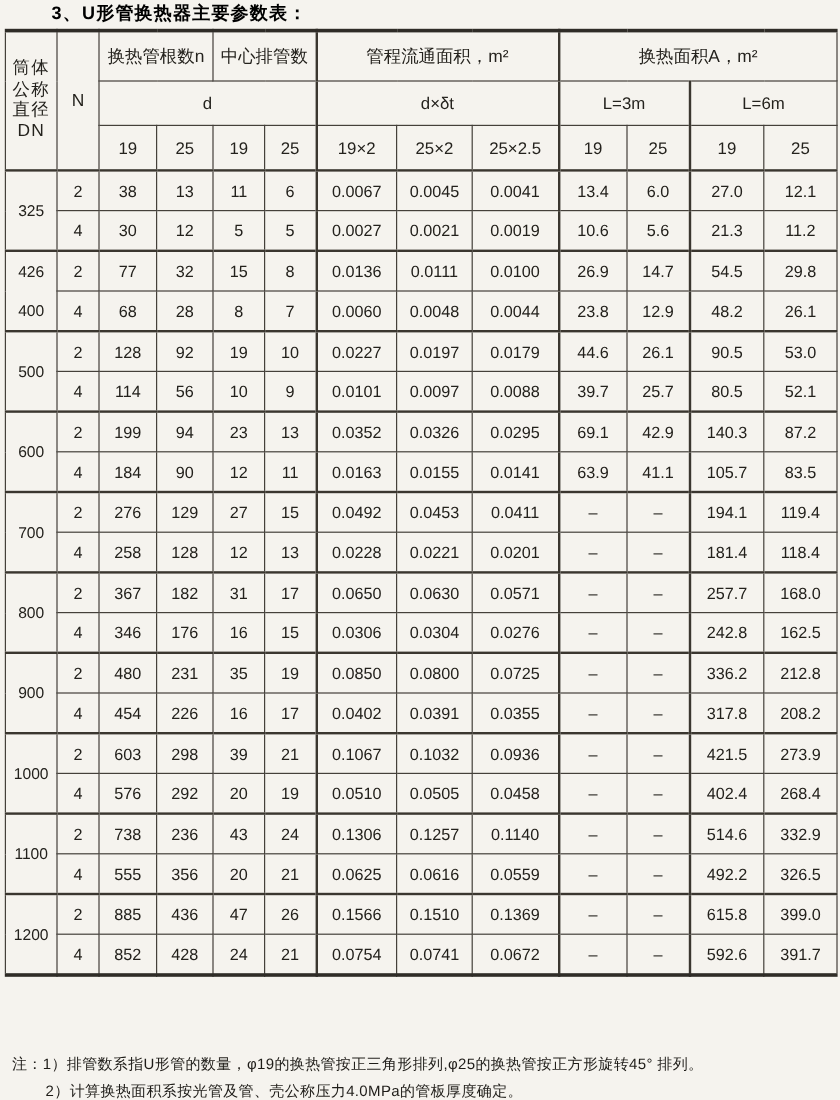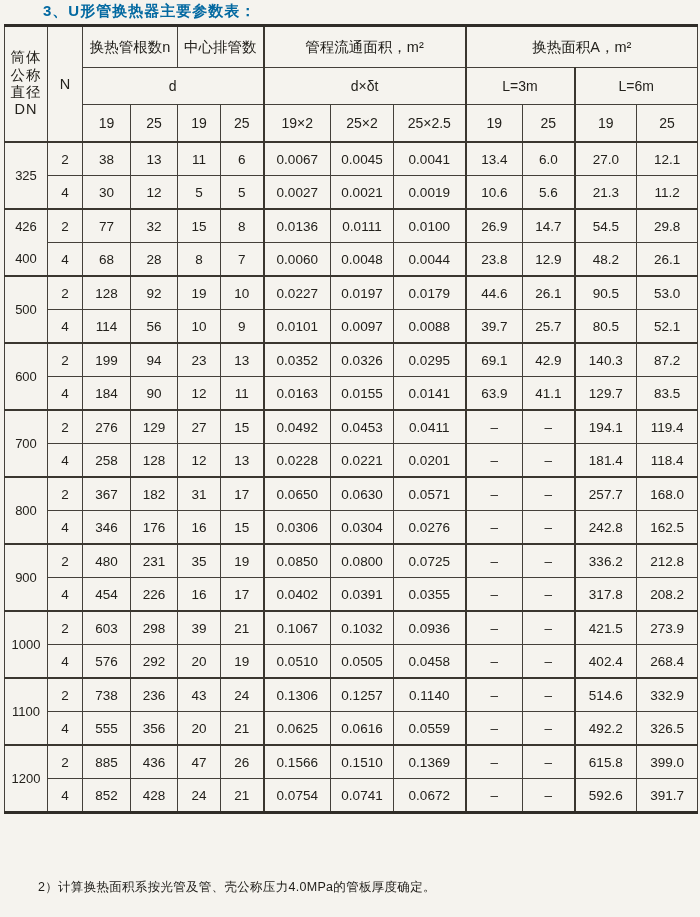--- a/index.html
+++ b/index.html
@@ -15,21 +15,21 @@
     color: #222019;
     overflow: hidden;
   }
   .page-title {
     position: absolute;
     top: 2px;
     left: 43px;
     font-size: 15px;
     font-weight: bold;
     letter-spacing: 1px;
-    color: #0369a1;
+    color: #000000;
   }
   table.params {
     position: absolute;
     top: 24px;
     left: 4px;
     width: 693px;
     border-collapse: collapse;
     table-layout: fixed;
     border-left: 1px solid #3e3a34;
     border-right: 1px solid #3e3a34;
@@ -265,21 +265,21 @@
         <td>4</td>
         <td>184</td>
         <td>90</td>
         <td>12</td>
         <td>11</td>
         <td class="vsep-heavy">0.0163</td>
         <td>0.0155</td>
         <td>0.0141</td>
         <td class="vsep-heavy">63.9</td>
         <td>41.1</td>
-        <td class="vsep-heavy">129.7</td>
+        <td class="vsep-heavy">105.7</td>
         <td>83.5</td>
       </tr>
       <tr class="group-start">
         <td class="dn-cell" rowspan="2">
           <div class="dn-wrap">
             <div>700</div>
           </div>
         </td>
         <td>2</td>
         <td>276</td>
@@ -470,14 +470,15 @@
         <td>0.0672</td>
         <td class="vsep-heavy">–</td>
         <td>–</td>
         <td class="vsep-heavy">592.6</td>
         <td>391.7</td>
       </tr>
     </tbody>
 </table>
 
 <div class="notes">
+  <div class="note-1">注：1）排管数系指U形管的数量，φ19的换热管按正三角形排列,φ25的换热管按正方形旋转45° 排列。</div>
   <div class="note-2">2）计算换热面积系按光管及管、壳公称压力4.0MPa的管板厚度确定。</div>
 </div>
 
 </body></html>

